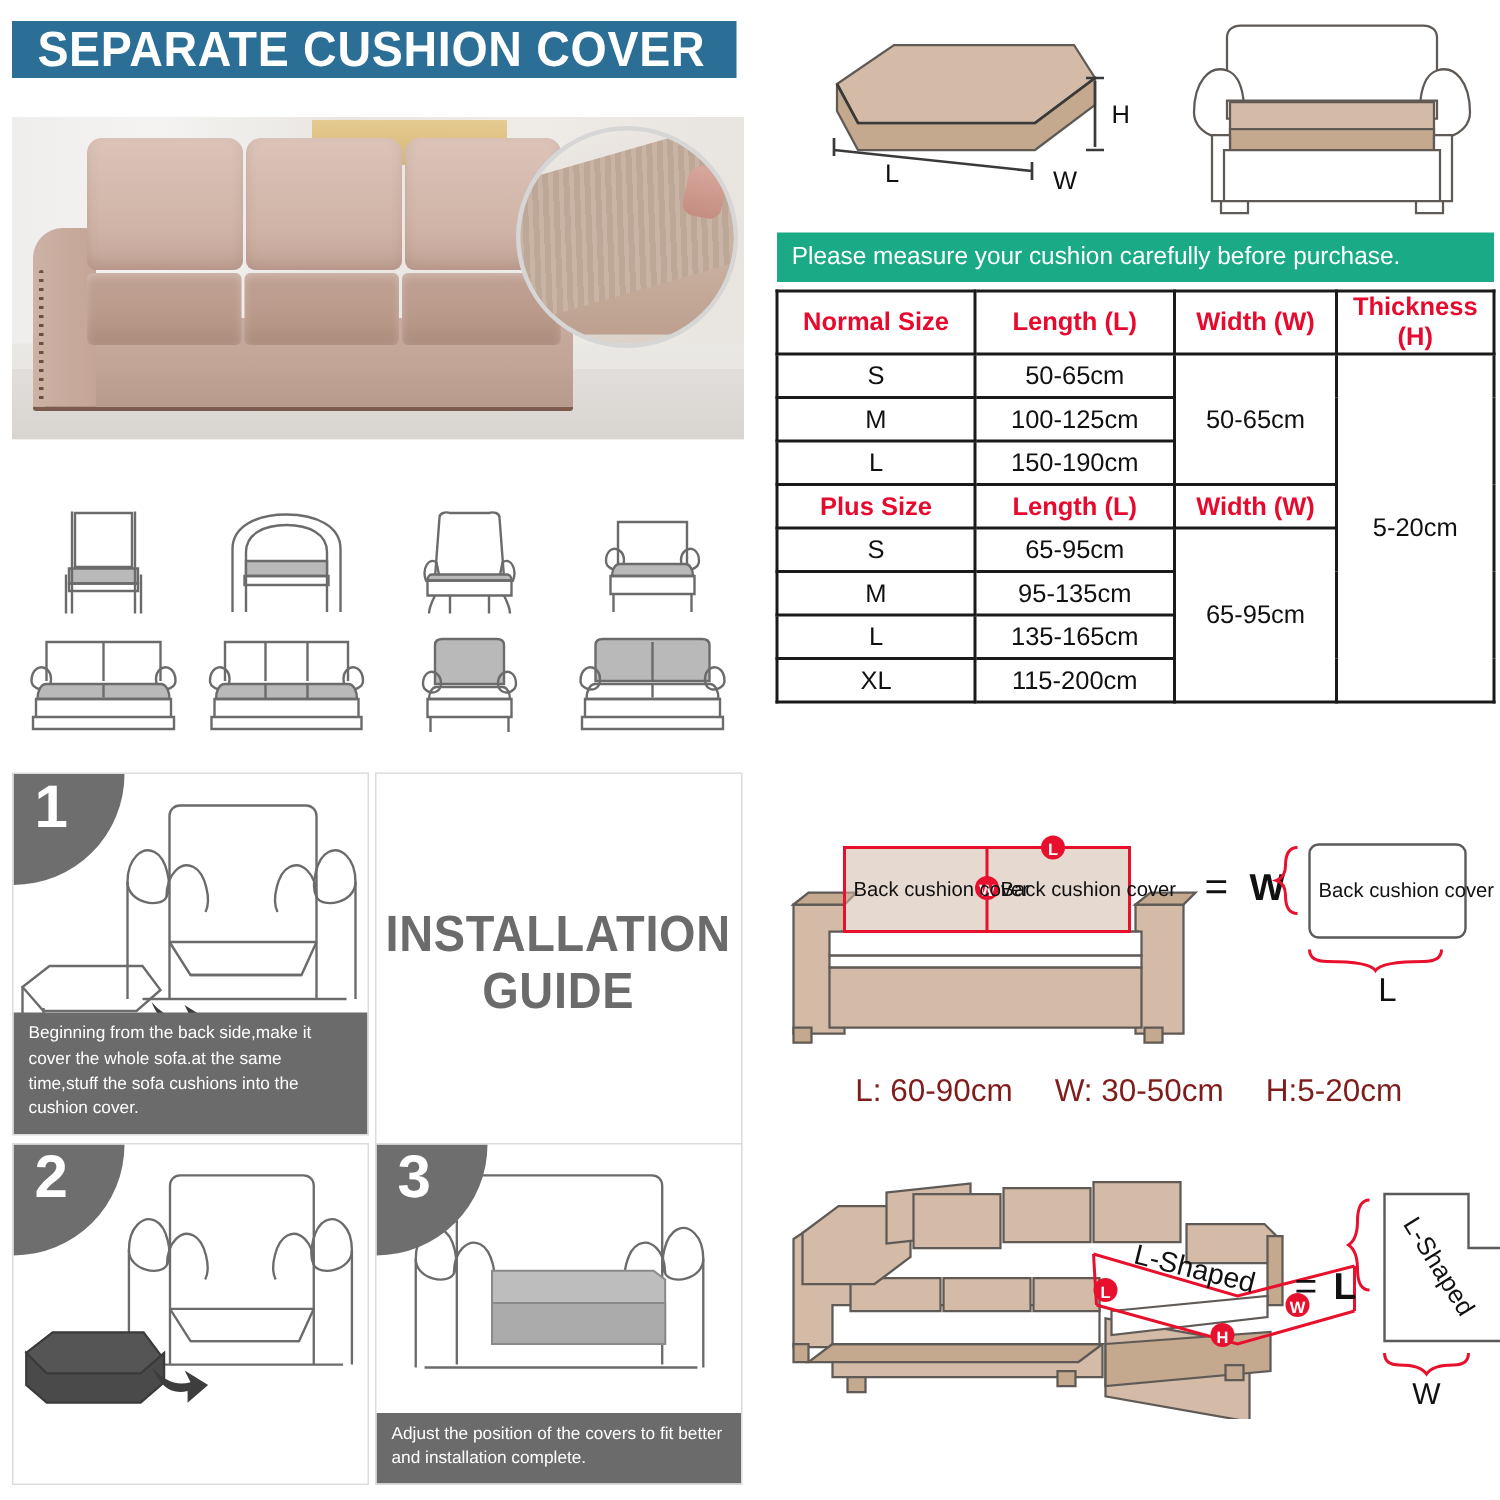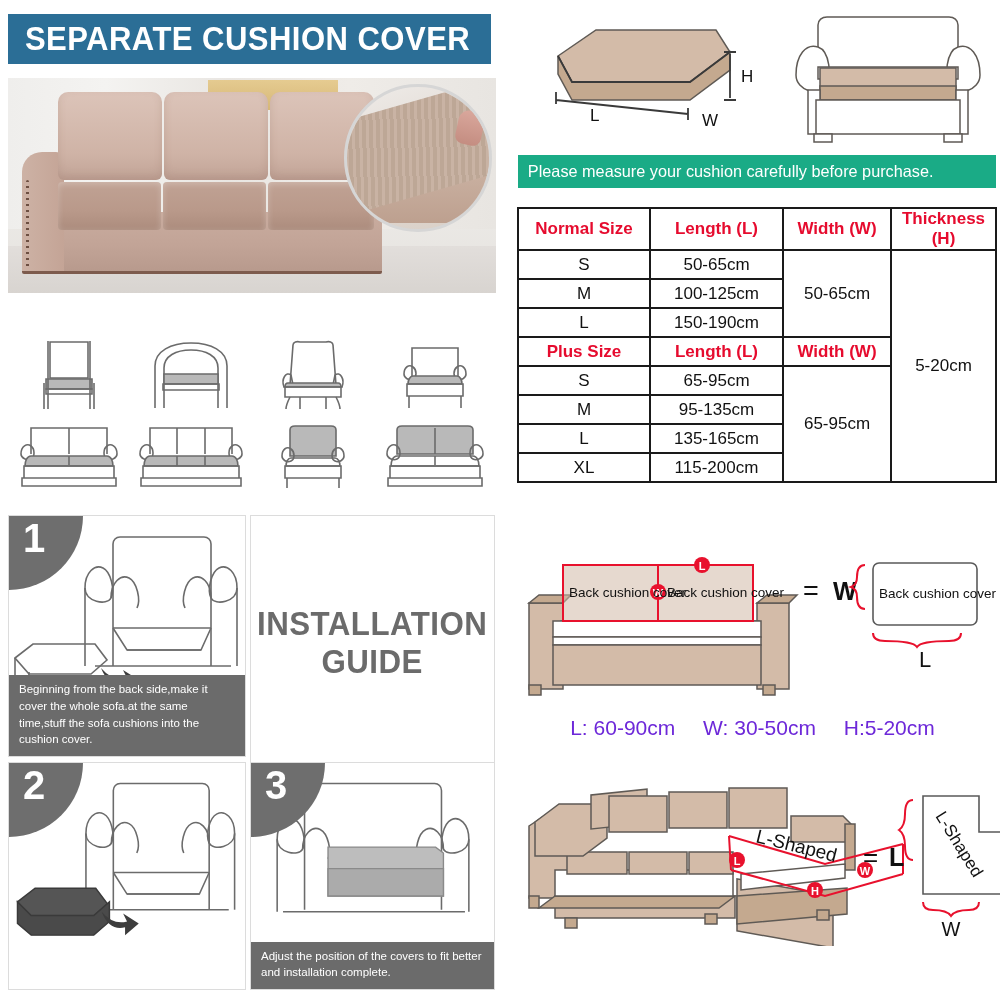--- a/index.html
+++ b/index.html
@@ -8,21 +8,21 @@
     background: #ffffff;
     font-family: "Liberation Sans", sans-serif;
     position: relative;
     overflow: hidden;
   }
   .page { position: relative; width: 1000px; height: 1000px; }
 
   
   .header-banner {
     position: absolute; left: 8px; top: 14px;
-    width: 483px; height: 50px;
+    width: 483px; height: 38px;
     background: #2b6e96;
     display: flex; align-items: center;
   }
   .header-banner span {
     color: #ffffff;
     font-size: 33px;
     font-weight: bold;
     letter-spacing: 0.5px;
     padding-left: 18px;
     font-family: "Liberation Sans", sans-serif;
@@ -120,21 +120,21 @@
     position:absolute; left:518px; top:155px; width:478px; height:33px;
     background:#1aab86; display:flex; align-items:center;
   }
   .green-banner span{
     color:#fff; font-size:16.5px; padding-left:10px; white-space:nowrap;
     transform: scaleX(.985); transform-origin:left center;
   }
 
   
   .size-table{
-    position:absolute; left:517px; top:207px; width:478px;
+    position:absolute; left:517px; top:193px; width:478px;
     border-collapse: collapse; table-layout: fixed;
   }
   .size-table td{
     border:2px solid #1a1a1a;
     text-align:center; vertical-align:middle;
     font-size:17px; color:#111; height:29px; padding:0;
   }
   .size-table td.hdr{ color:#e60b2e; font-weight:bold; font-size:17px; }
   .col-a{ width:132px; } .col-b{ width:133px; } .col-c{ width:108px; } .col-d{ width:105px; }
 
@@ -164,21 +164,21 @@
   }
   .guide-panel .gtext{
     text-align:center; color:#6b6b6b; font-weight:bold;
     font-size:34px; line-height:1.12; letter-spacing:.5px;
     transform: scaleX(.92);
   }
 
   
   .dim-row{
     position:absolute; left:505px; width:495px;
-    text-align:center; font-size:21px; color:#6d28d9; font-weight:500;
+    text-align:center; font-size:21px; color:#7f1d1d; font-weight:500;
   }
   .dim-row span{ display:inline-block; margin:0 11px; }
 
   svg { display:block; }
   .ln{ fill:none; stroke:#6b6b6b; stroke-width:1.6; }
   .ln2{ fill:#b9b9b9; stroke:#6b6b6b; stroke-width:1.6; }
   .tan{ fill:#d3bba8; stroke:#5f5a55; stroke-width:1.5; }
   .tan2{ fill:#c4a98f; stroke:#5f5a55; stroke-width:1.5; }
   .wht{ fill:#ffffff; stroke:#5f5a55; stroke-width:1.5; }
   .red{ fill:none; stroke:#e8112d; stroke-width:2; }

